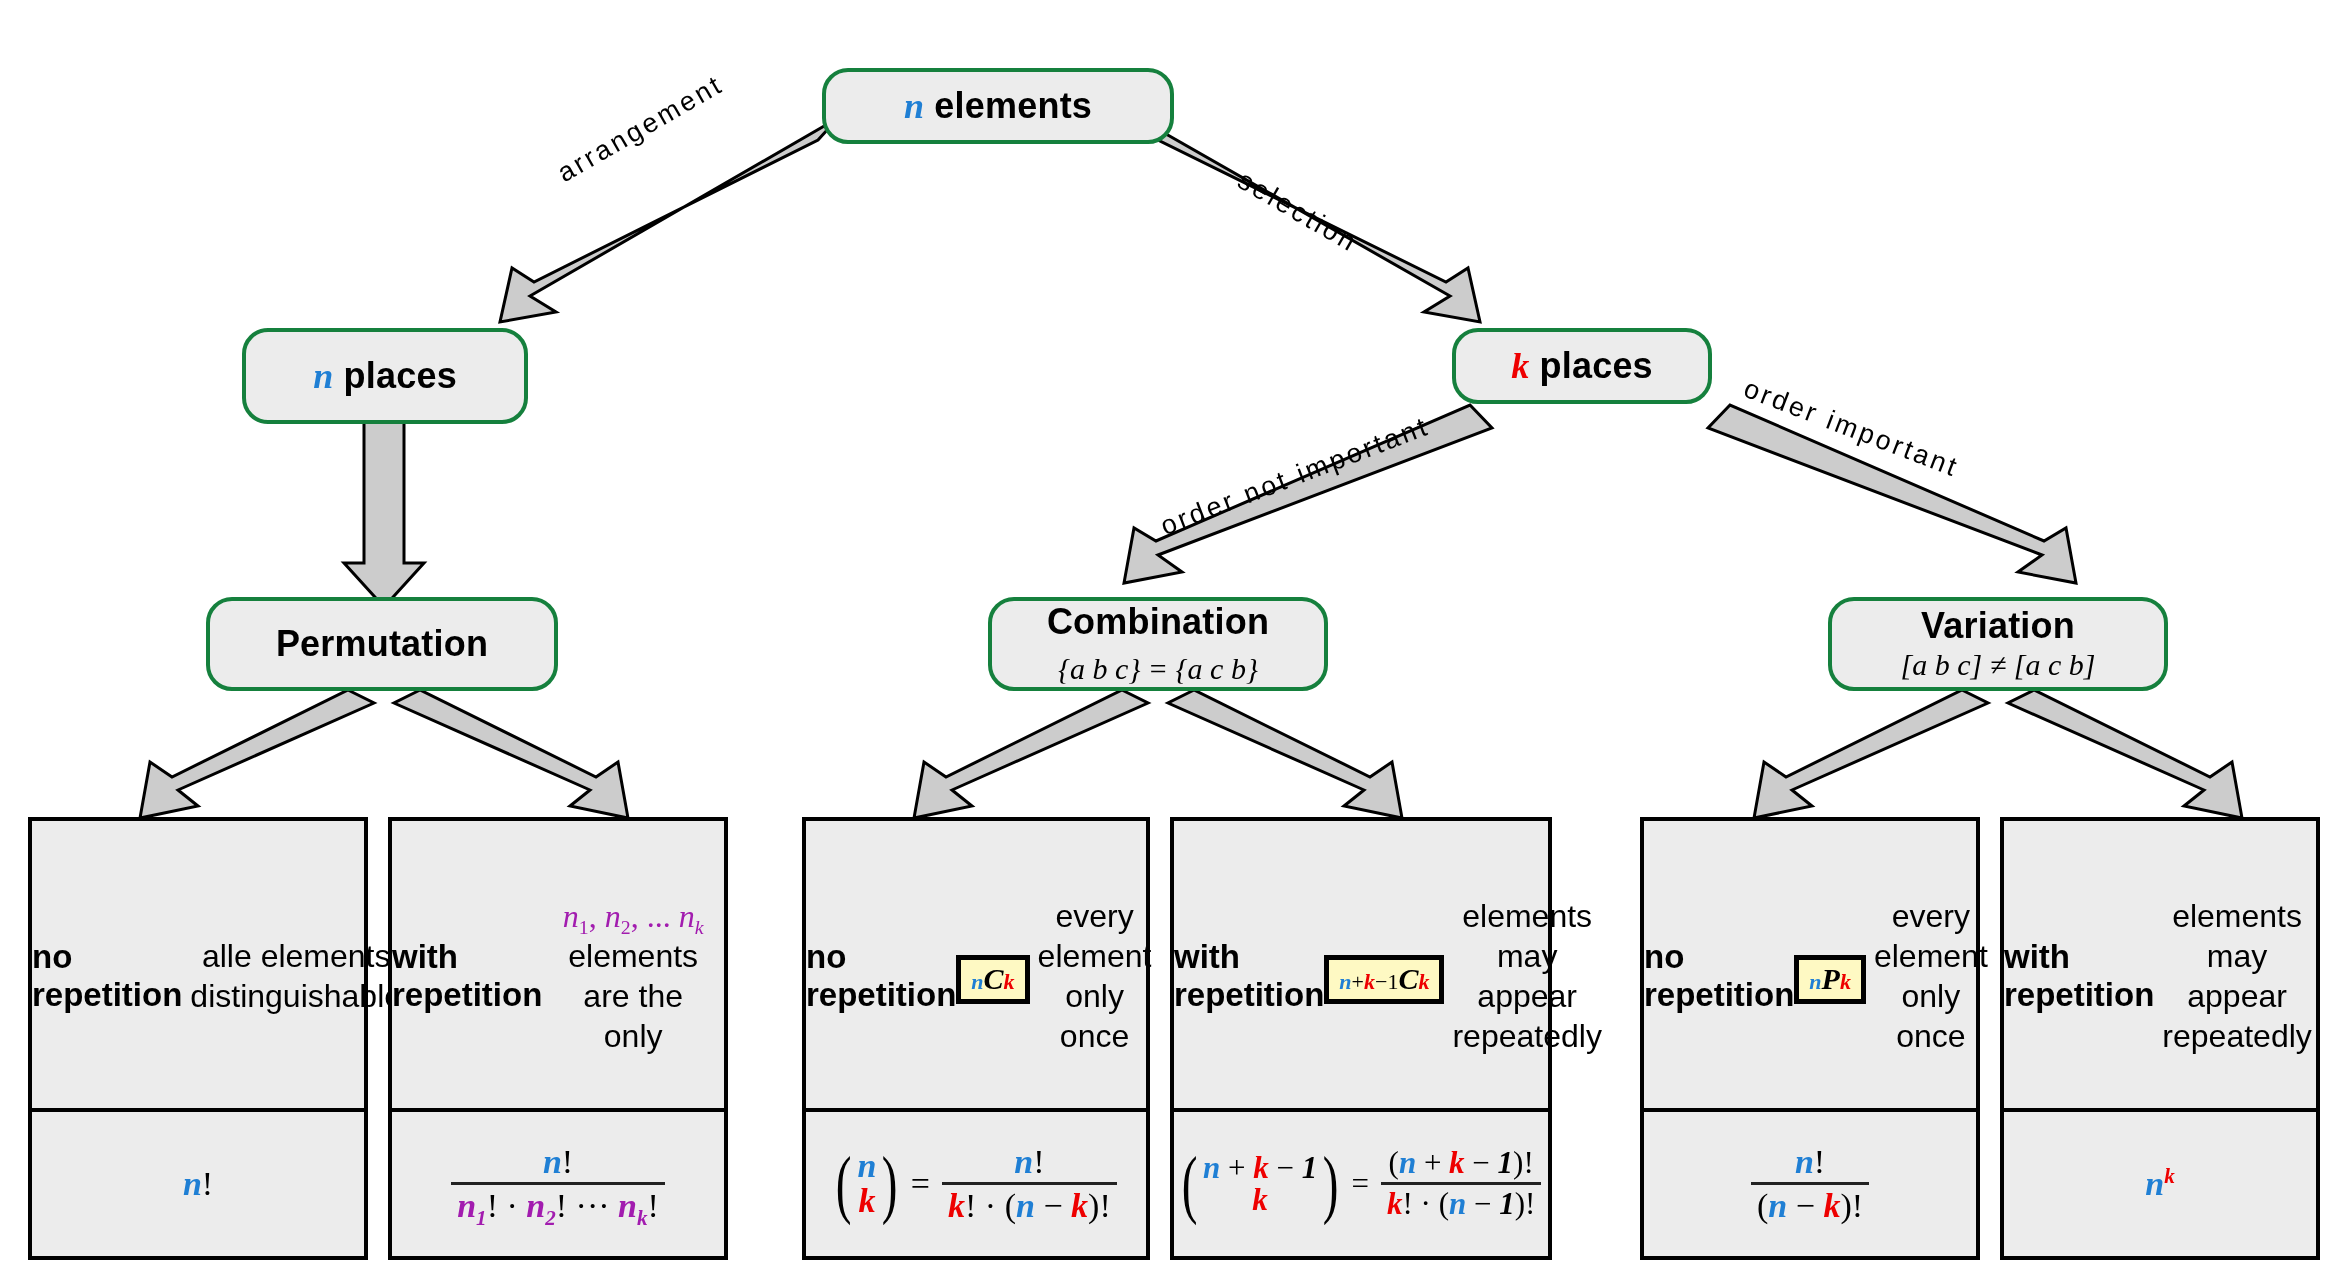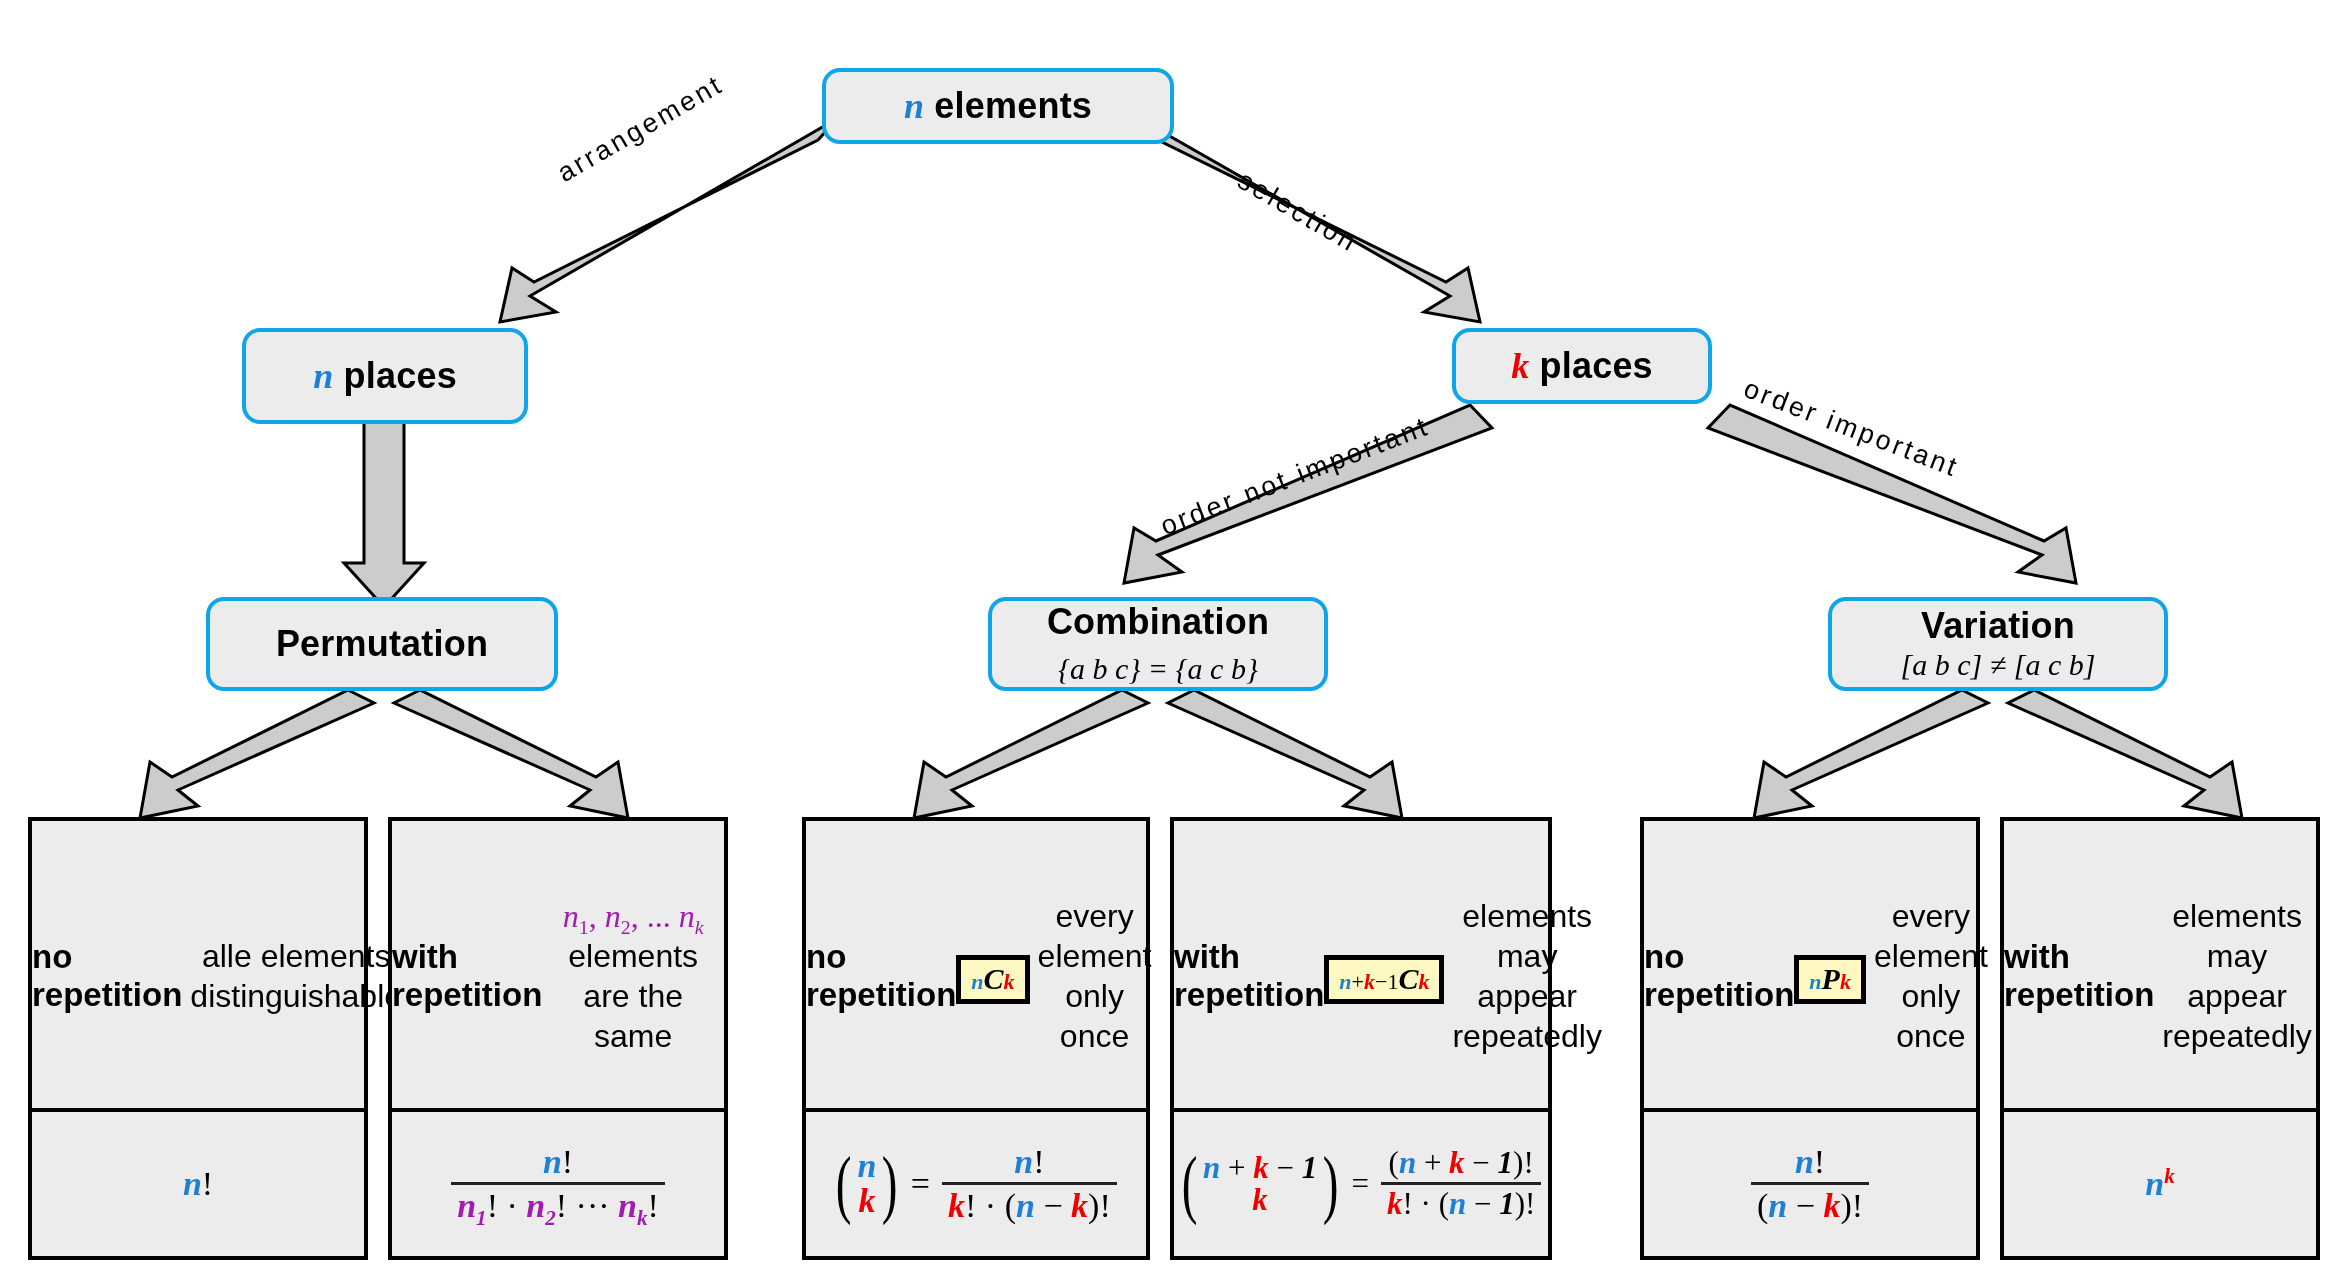--- a/index.html
+++ b/index.html
@@ -24,22 +24,22 @@
     width: 2349px;
     height: 1281px;
     pointer-events: none;
   }
 
   
   .node {
     position: absolute;
     box-sizing: border-box;
     background: #ececec;
-    border: 4px solid #0ea5e9;
-    border-radius: 18px;
+    border: 4px solid #15803d;
+    border-radius: 26px;
     display: flex;
     flex-direction: column;
     align-items: center;
     justify-content: center;
     text-align: center;
     z-index: 3;
   }
   .node .title {
     font-size: 36px;
     font-weight: bold;
@@ -260,21 +260,21 @@
   </div>
 
   <div class="leaf" style="left:388px; top:817px; width:340px; height:443px;">
     <div class="leaf-top">
       <div class="leaf-head">with repetition</div>
       <div class="leaf-desc-wrap">
         <div class="leaf-desc">
           <span class="m green"><i>n</i><sub>1</sub>, <i>n</i><sub>2</sub>, ... <i>n</i><sub><i>k</i></sub></span>
           
           <span>elements</span><br>
-          <span>are the same</span>
+          <span>are the only</span>
         </div>
       </div>
     </div>
     <div class="leaf-bottom">
       <span class="frac">
         <span class="num"><span class="mi blue">n</span><span class="m">!</span></span>
         <span class="den"><span class="mi green">n<sub>1</sub></span><span class="m">!</span> · <span class="mi green">n<sub>2</sub></span><span class="m">!</span> ··· <span class="mi green">n<sub><i>k</i></sub></span><span class="m">!</span></span>
       </span>
     </div>
   </div>

